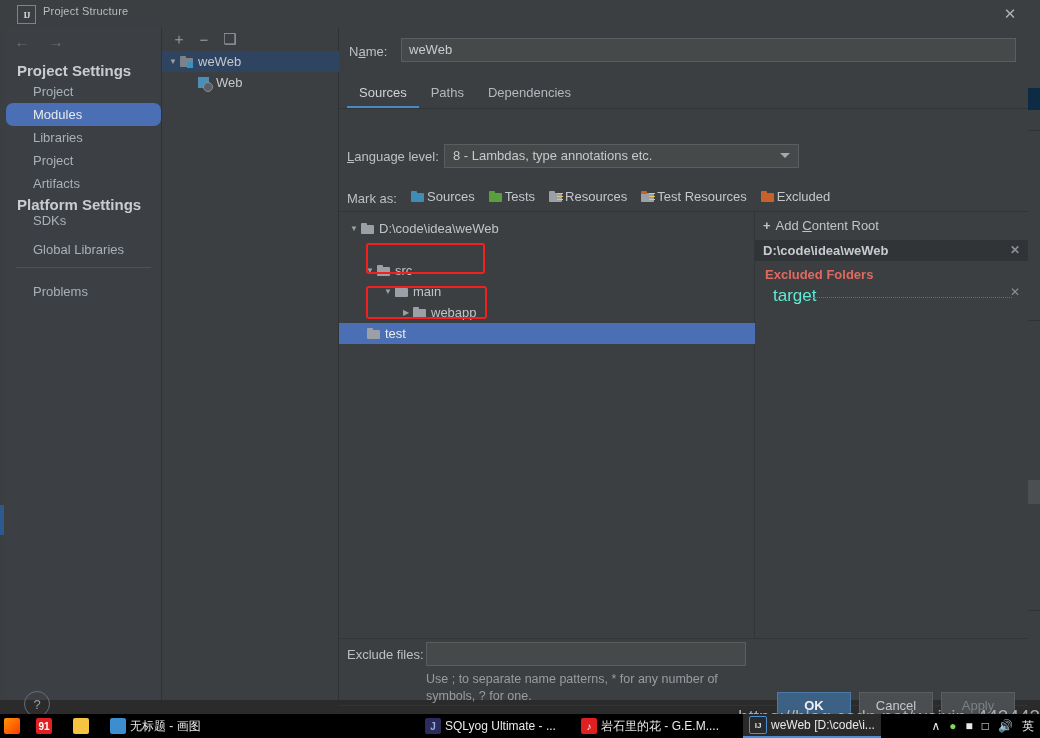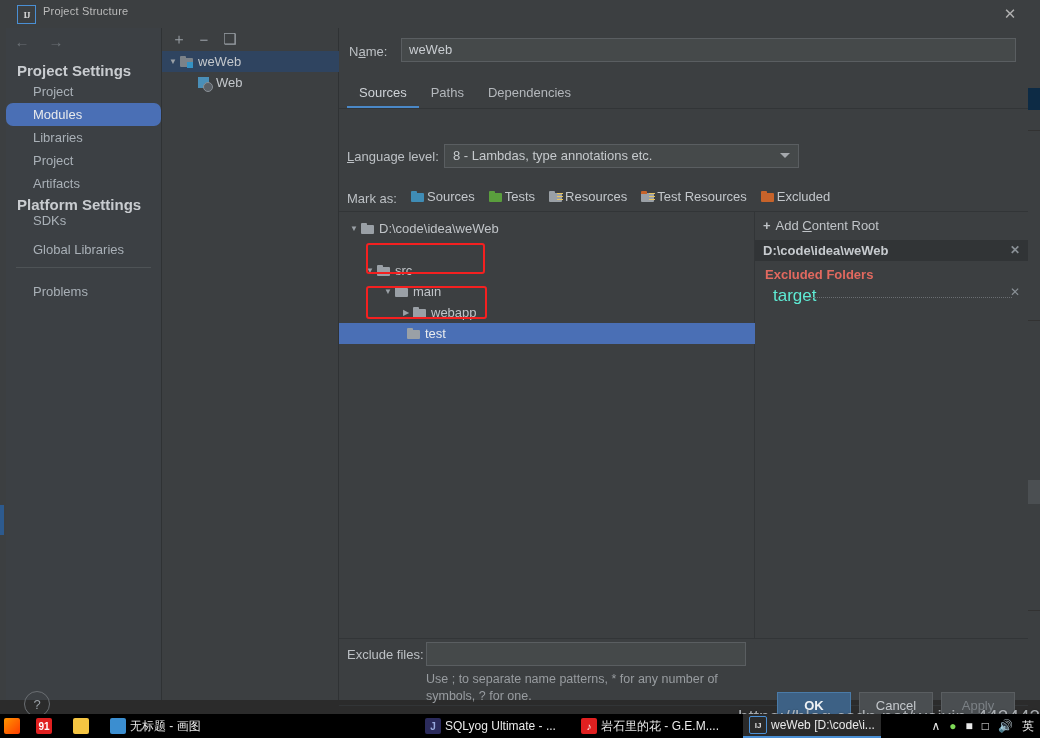--- a/index.html
+++ b/index.html
@@ -335,21 +335,21 @@
         <div class="tree-row" style="top:69px;padding-left:42px">
           <span class="tri">▼</span>
           <span class="ico-folder"></span>
           <span>main</span>
         </div>
         <div class="tree-row" style="top:90px;padding-left:60px">
           <span class="tri">▶</span>
           <span class="ico-folder"></span>
           <span>webapp</span>
         </div>
-        <div class="tree-row sel" style="top:111px;padding-left:68px">
+        <div class="tree-row sel" style="top:111px;padding-left:28px">
           <span class="ico-folder"></span>
           <span>test</span>
         </div>
       </div>
 
       <div class="right-pane">
         <div class="addroot">
           <span class="plus">+</span><span>Add <u>C</u>ontent Root</span>
         </div>
         <div class="root-bar">

